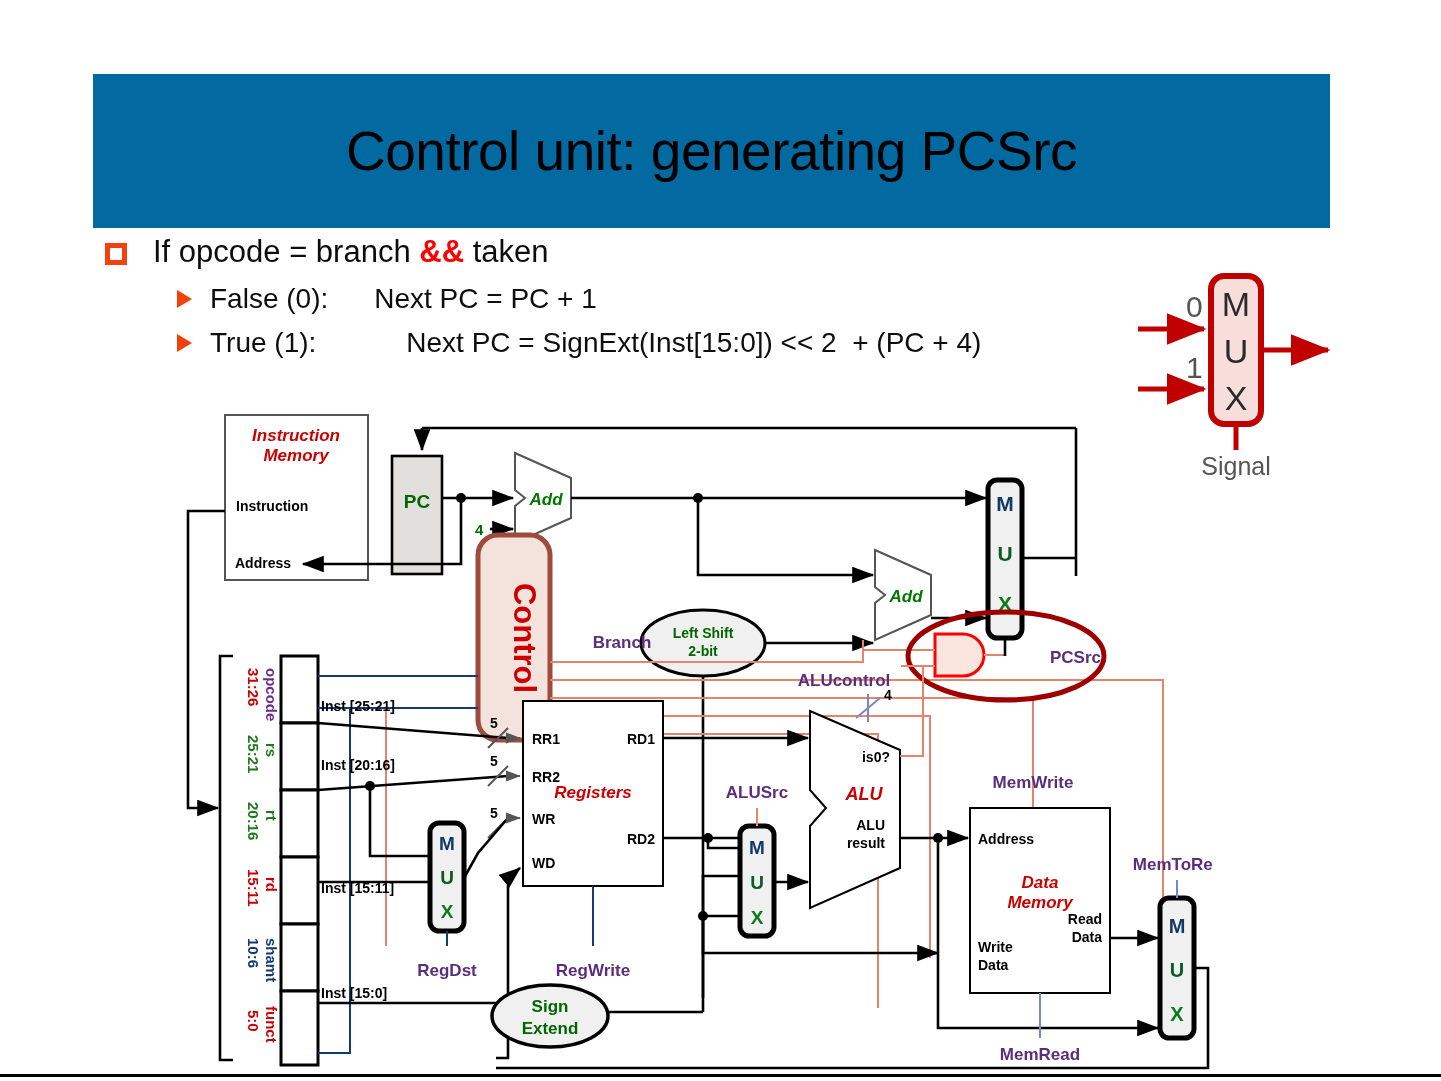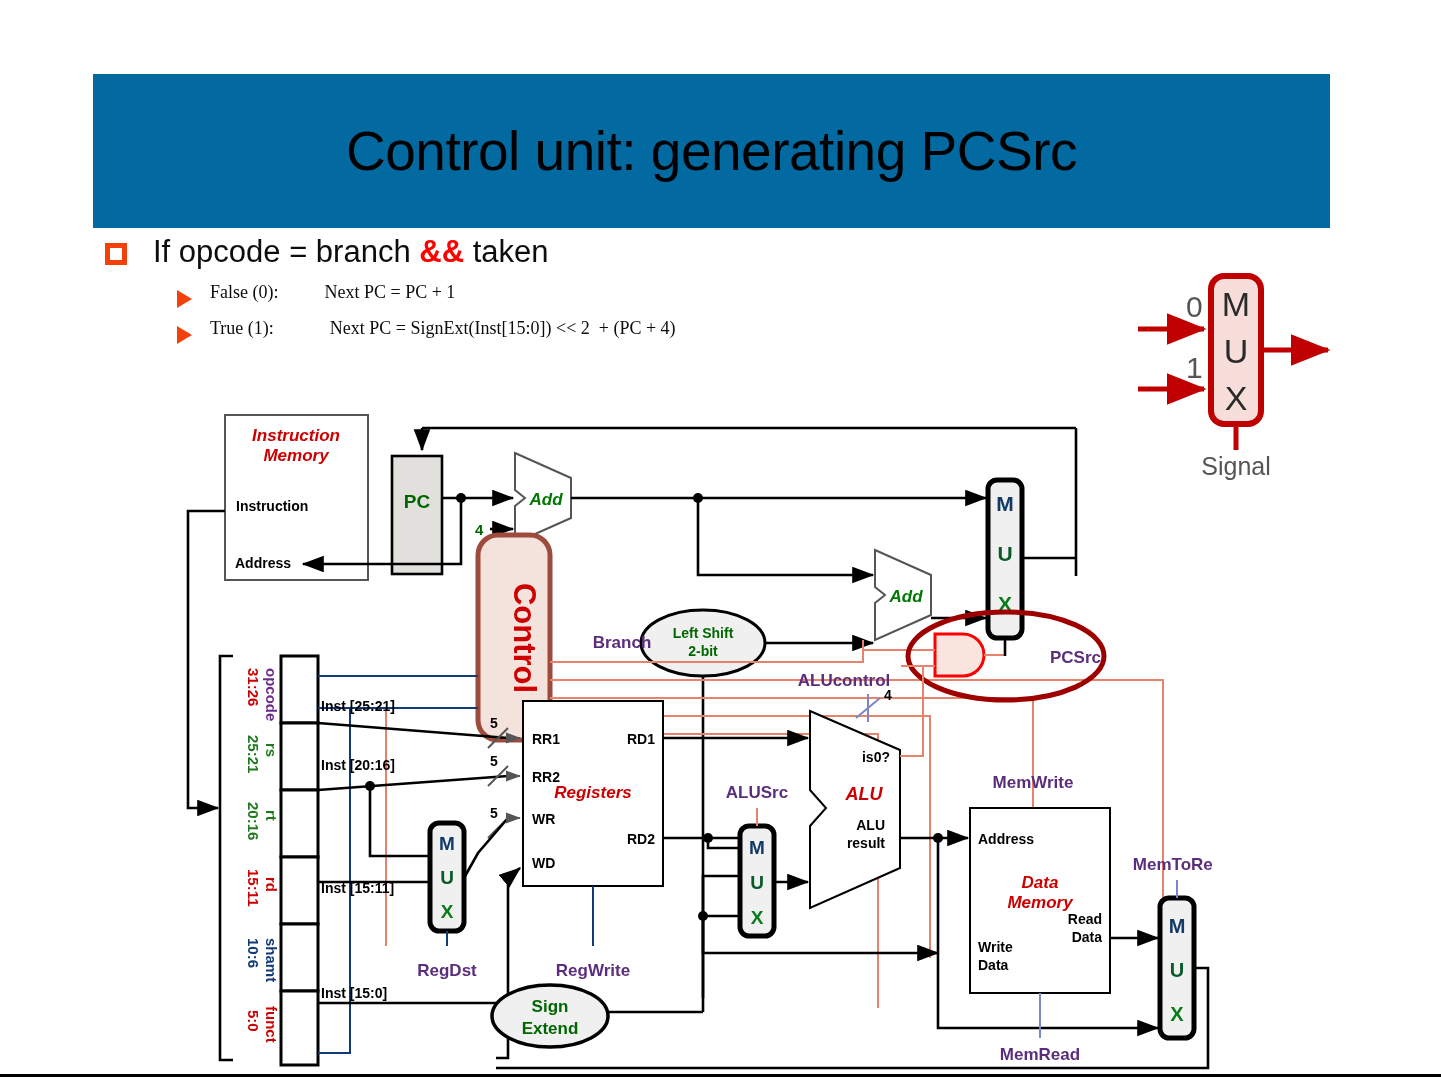--- a/index.html
+++ b/index.html
@@ -26,21 +26,21 @@
     margin-top:10px;margin-right:26px;flex:0 0 auto;
   }
   .b1txt{font-size:31px;color:#0d0d0d;line-height:1.25;}
   .amp{color:#ff0000;font-weight:bold;}
   .b2{display:flex;align-items:flex-start;margin:9px 0 9px 72px;}
   .arw{
     width:0;height:0;border-left:15px solid #f4400a;
     border-top:9px solid transparent;border-bottom:9px solid transparent;
     margin-top:9px;margin-right:18px;flex:0 0 auto;
   }
-  .b2txt{font-size:18px;color:#0d0d0d;line-height:1.25;white-space:pre;font-family:Liberation Serif, serif;}
+  .b2txt{font-size:28px;color:#0d0d0d;line-height:1.25;white-space:pre;}
   
   #signal-mux{position:absolute;left:1138px;top:262px;width:300px;height:230px;}
   
   #datapath{position:absolute;left:178px;top:398px;width:1035px;height:683px;}
   #bottom-rule{position:absolute;left:0;top:1074px;width:1441px;height:3px;background:#000;}
   text{font-family:"Liberation Sans",sans-serif;}
   .lbl-red-i{fill:#cc0000;font-style:italic;font-weight:bold;}
   .lbl-blk{fill:#000000;font-weight:bold;}
   .lbl-grn{fill:#006600;font-weight:bold;}
   .lbl-grn-i{fill:#007700;font-style:italic;font-weight:bold;}
@@ -65,21 +65,21 @@
 
   <div class="b2">
     <span class="arw"></span>
     <span class="b2txt">False (0):</span>
     <span class="b2txt" style="margin-left:46px;">Next PC = PC + 1</span>
   </div>
 
   <div class="b2">
     <span class="arw"></span>
     <span class="b2txt">True (1):</span>
-    <span class="b2txt" style="margin-left:56px;">Next PC = SignExt(Inst[15:0]) &lt;&lt; 2  + (PC + 4)</span>
+    <span class="b2txt" style="margin-left:90px;">Next PC = SignExt(Inst[15:0]) &lt;&lt; 2  + (PC + 4)</span>
   </div>
 </div>
 
 <svg id="signal-mux" viewBox="0 0 300 230">
   <defs>
     <marker id="ar-red" markerWidth="9" markerHeight="9" refX="7.5" refY="3.2" orient="auto">
       <path d="M0,0 L8,3.2 L0,6.4 z" fill="#c00000"></path>
     </marker>
   </defs>
   <line x1="0" y1="67" x2="66" y2="67" stroke="#c00000" stroke-width="5" marker-end="url(#ar-red)"></line>

